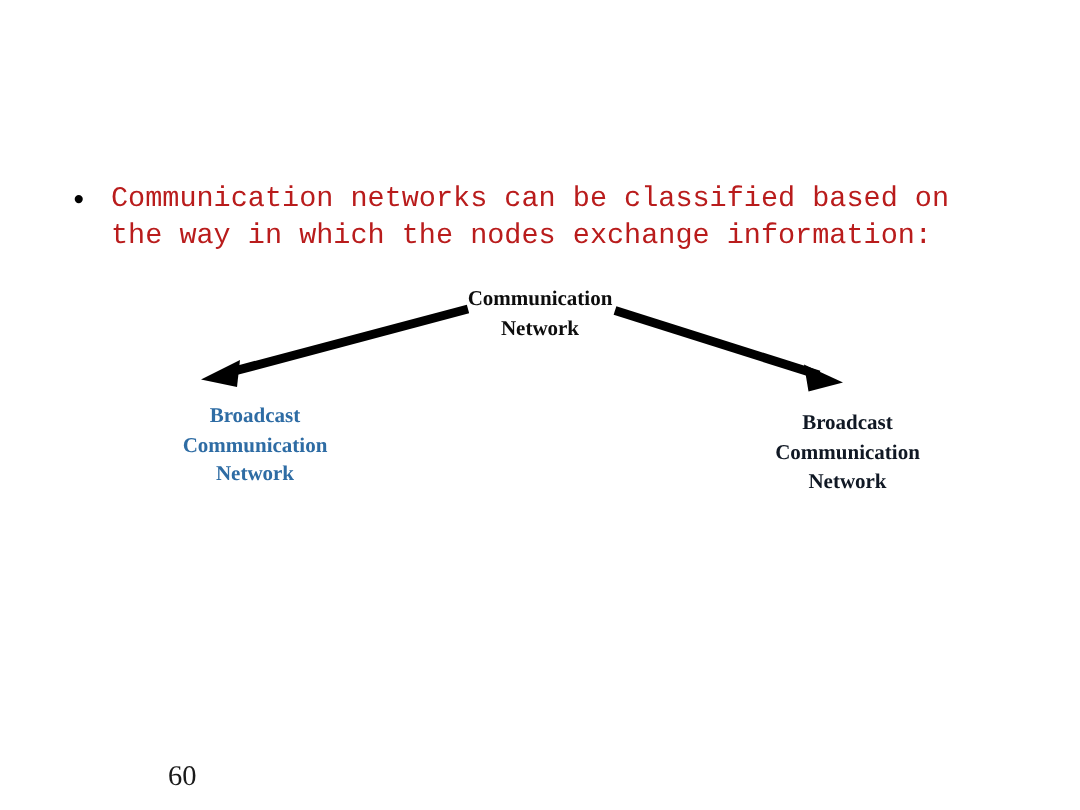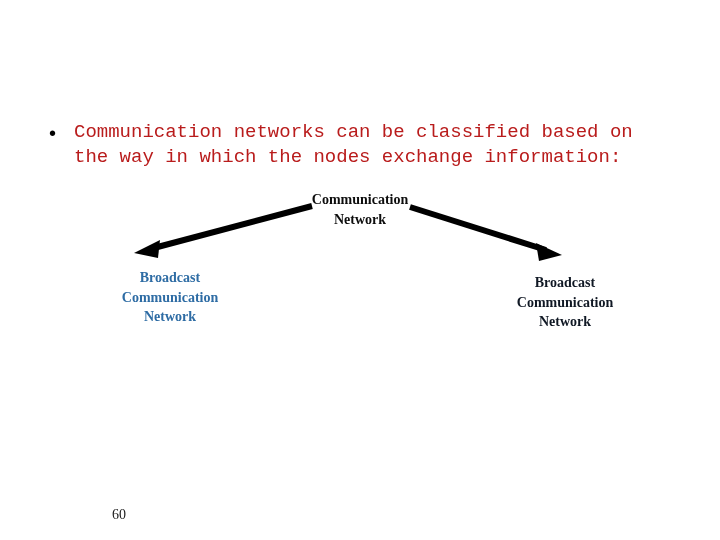--- a/index.html
+++ b/index.html
@@ -131,21 +131,21 @@
     width: 160px;
     color: #101824;
   }
 
   
   #page-number {
     position: absolute;
     left: 112px;
     top: 507px;
     font-family: "Liberation Serif", serif;
-    font-size: 14px;
+    font-size: 19px;
     color: #1a1a1a;
   }
 </style>
 </head>
 <body>
 
 <div id="slide">
 
 
   <div id="bullet-block">

